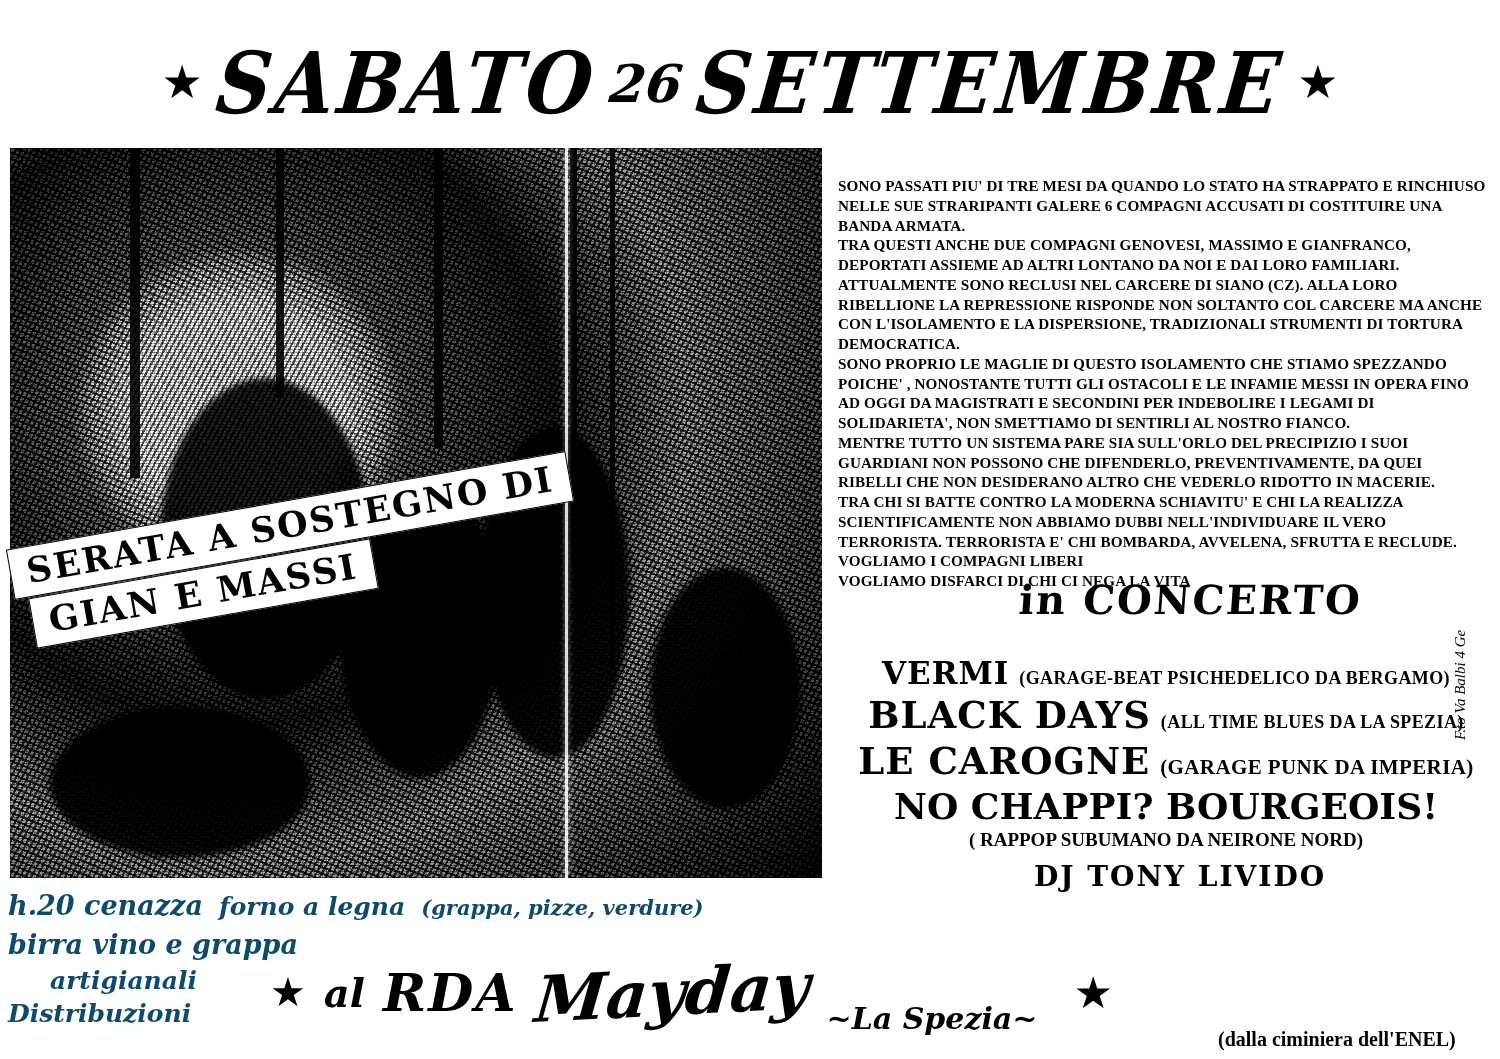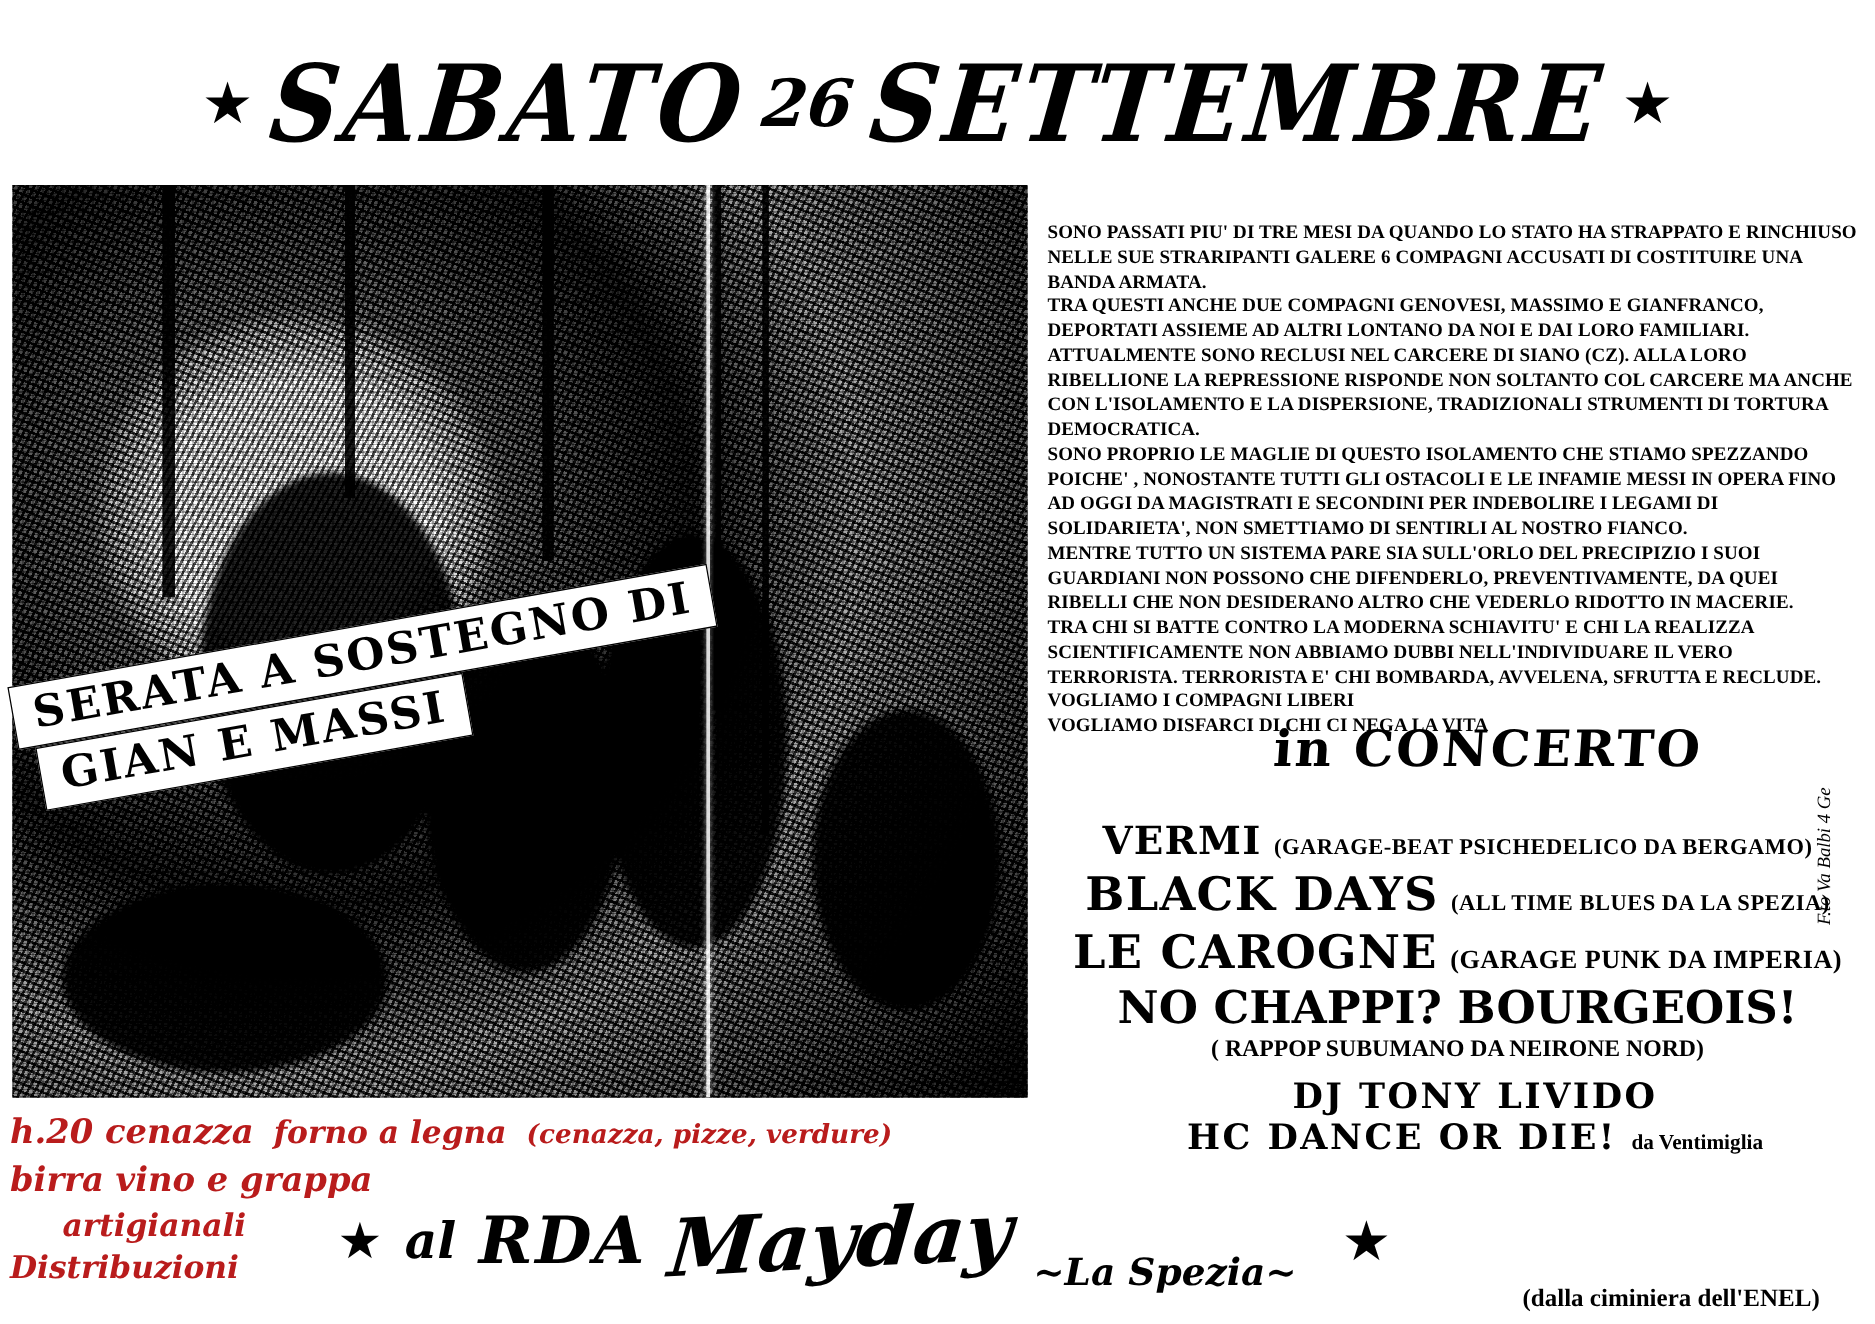--- a/index.html
+++ b/index.html
@@ -231,21 +231,21 @@
     transform-origin: left top;
     white-space: nowrap;
   }
 
   
   #bottom-left {
     position: absolute;
     left: 8px;
     top: 890px;
     width: 700px;
-    color: #b91c1c;
+    color: #0c4a6e;
   }
   .bl-row1 {
     display: flex;
     align-items: baseline;
     gap: 16px;
     white-space: nowrap;
   }
   .hand {
     font-family: "DejaVu Serif", serif;
     font-weight: bold;
@@ -372,33 +372,29 @@
       <span class="band-desc">(GARAGE PUNK DA IMPERIA)</span>
     </div>
     <div class="band-line b4">
       <span class="band-name">NO CHAPPI? BOURGEOIS!</span>
     </div>
     <div class="b4-sub">( RAPPOP SUBUMANO DA NEIRONE NORD)</div>
   </div>
 
   <div id="dj">
     <div class="dj-line">DJ   TONY LIVIDO</div>
-    <div class="dj-line">
-      <span>HC DANCE   OR DIE!</span>
-      <span class="small">da Ventimiglia</span>
-    </div>
   </div>
 
   <div id="vcredit">F.to Va Balbi 4  Ge</div>
 
   <div id="bottom-left">
     <div class="bl-row1">
       <span class="hand bl-hour">h.20 cenazza</span>
       <span class="hand bl-forno">forno a legna</span>
-      <span class="hand bl-paren">(cenazza, pizze, verdure)</span>
+      <span class="hand bl-paren">(grappa, pizze, verdure)</span>
     </div>
     <div class="hand bl-row2">birra vino e grappa</div>
     <div class="hand bl-row3">artigianali</div>
     <div class="hand bl-row4">Distribuzioni</div>
   </div>
 
   <div id="venue">
     <span class="star">★</span>
     <span class="al">al</span>
     <span class="rda">RDA</span>

